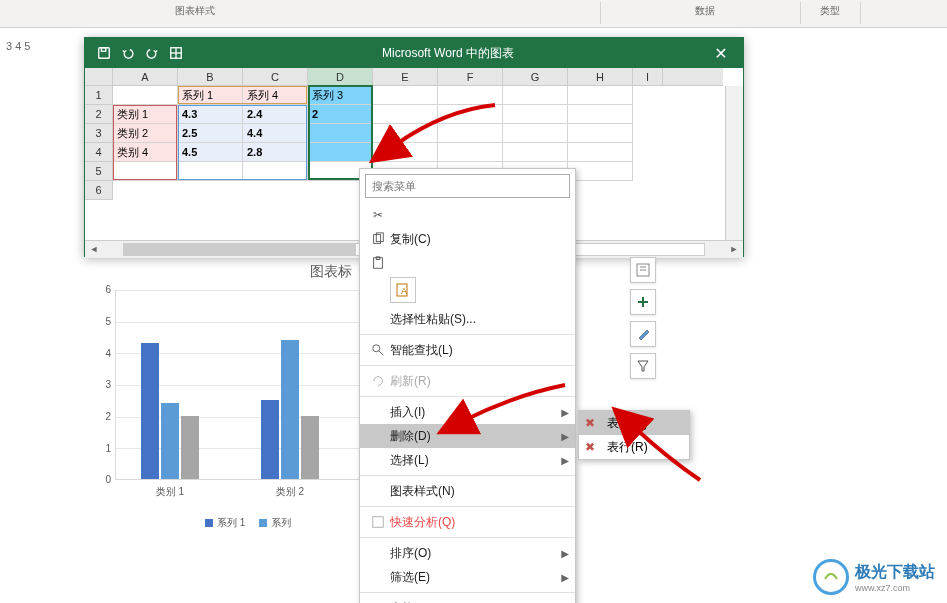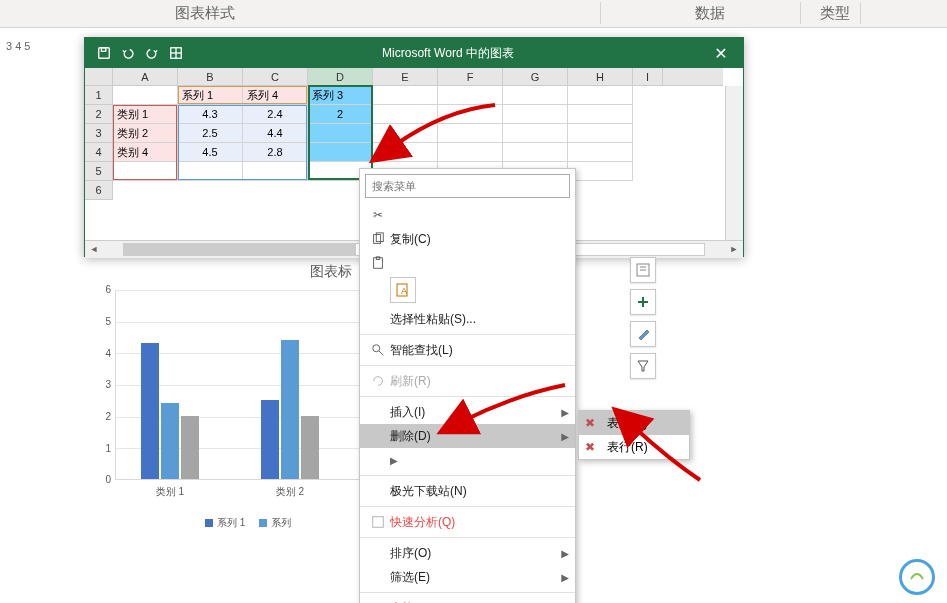--- a/index.html
+++ b/index.html
@@ -1,19 +1,19 @@
 <!DOCTYPE html>
 <html><head>
 <meta charset="utf-8">
 <style>
 * { margin: 0; padding: 0; box-sizing: border-box; font-family: "Microsoft YaHei", "Segoe UI", sans-serif; }
 body { background: #fff; width: 947px; height: 603px; position: relative; overflow: hidden; }
 
 .top-ribbon { position: absolute; top: 0; left: 0; right: 0; height: 28px; background: #f3f2f1; border-bottom: 1px solid #d4d4d4; }
-.ribbon-label { position: absolute; font-size: 15px; color: #666; top: 4px; }
+.ribbon-label { position: absolute; font-size: 10px; color: #666; top: 4px; }
 .ribbon-label.l1 { left: 175px; }
 .ribbon-label.l2 { left: 695px; }
 .ribbon-label.l3 { left: 820px; }
 .ribbon-sep { position: absolute; top: 2px; width: 1px; height: 22px; background: #d4d4d4; }
 
 .row-tabs { position: absolute; top: 40px; left: 6px; font-size: 11px; color: #666; }
 
 .excel-window { position: absolute; top: 37px; left: 72px; width: 660px; height: 220px; background: #fff; border: 1px solid #217346; box-shadow: 0 2px 10px rgba(0,0,0,0.3); margin-left: 12px; }
 .excel-titlebar { height: 30px; background: #217346; display: flex; align-items: center; padding: 0 8px; color: #fff; }
 .qat-btn { width: 22px; height: 22px; display: flex; align-items: center; justify-content: center; margin-right: 2px; cursor: pointer; }
@@ -24,21 +24,21 @@
 .grid-wrap { position: relative; height: 190px; background: #fff; }
 .corner { position: absolute; top: 0; left: 0; width: 28px; height: 18px; background: #e6e6e6; border-right: 1px solid #ccc; border-bottom: 1px solid #ccc; }
 .col-headers { position: absolute; top: 0; left: 28px; right: 20px; height: 18px; display: flex; background: #e6e6e6; border-bottom: 1px solid #ccc; }
 .col-h { width: 65px; text-align: center; font-size: 11px; color: #333; border-right: 1px solid #ccc; line-height: 18px; }
 .col-h.sel { background: #c8e0d0; }
 .row-headers { position: absolute; top: 18px; left: 0; width: 28px; }
 .row-h { height: 19px; background: #e6e6e6; text-align: center; font-size: 11px; color: #333; border-bottom: 1px solid #ccc; border-right: 1px solid #ccc; line-height: 19px; }
 .cells { position: absolute; top: 18px; left: 28px; right: 20px; }
 .crow { display: flex; height: 19px; }
 .cell { width: 65px; border-right: 1px solid #d4d4d4; border-bottom: 1px solid #d4d4d4; font-size: 11px; padding: 0 4px; line-height: 18px; background: #fff; }
-.cell.num { text-align: center; }
+.cell.num { text-align: left; font-weight: bold; }
 .cell.hdr { background: #fce4e4; }
 .cell.cat { background: #fce4e4; }
 .cell.s1 { background: #e8effa; }
 .cell.s2 { background: #e8effa; }
 .cell.s3 { background: #f0f0f0; }
 .cell.selcol { background: #7dd3fc; }
 .data-border { position: absolute; border: 1.5px solid #5b9bd5; pointer-events: none; }
 .data-border.red { border-color: #c55a5a; }
 .data-border.orange { border-color: #d4a050; }
 .col-select { position: absolute; border: 2px solid #217346; pointer-events: none; }
@@ -318,26 +318,27 @@
       <span class="menu-text">插入(I)</span>
       <span class="menu-arrow">▶</span>
     </div>
   <div class="menu-item hl">
       <span class="menu-ico"></span>
       <span class="menu-text">删除(D)</span>
       <span class="menu-arrow">▶</span>
     </div>
   <div class="menu-item">
       <span class="menu-ico"></span>
-      <span class="menu-arrow">▶</span>
-    </div>
-  <div class="menu-sep"></div>
-  <div class="menu-item">
-      <span class="menu-ico"></span>
-      <span class="menu-text">极光下载站(N)</span>
+      <span class="menu-text">选择(L)</span>
+      <span class="menu-arrow">▶</span>
+    </div>
+  <div class="menu-sep"></div>
+  <div class="menu-item">
+      <span class="menu-ico"></span>
+      <span class="menu-text">图表样式(N)</span>
     </div>
   <div class="menu-sep"></div>
   <div class="menu-item" style="color:#aaa">
       <span class="menu-ico">
         <svg viewBox="0 0 16 16" fill="none" stroke="#aaa">
           <rect x="2" y="2" width="12" height="12"></rect>
         </svg>
       </span>
       <span class="menu-text" style="color:#ef4444">快速分析(Q)</span>
     </div>
@@ -428,13 +429,17 @@
       <path d="M80 60 Q50 40 15 8" stroke="#d40000" stroke-width="4" fill="none" marker-end="url(#ah3)"></path>
     </svg>
 </div>
 
 <div class="watermark">
   <div class="wm-circle">
       <svg width="20" height="20" viewBox="0 0 20 20">
         <path d="M4 12 Q10 2 16 12" stroke="#8bc34a" stroke-width="2" fill="none"></path>
       </svg>
     </div>
+  <div>
+    <div class="wm-text">极光下载站</div>
+    <div class="wm-sub">www.xz7.com</div>
+  </div>
 </div>
 
 </body></html>

